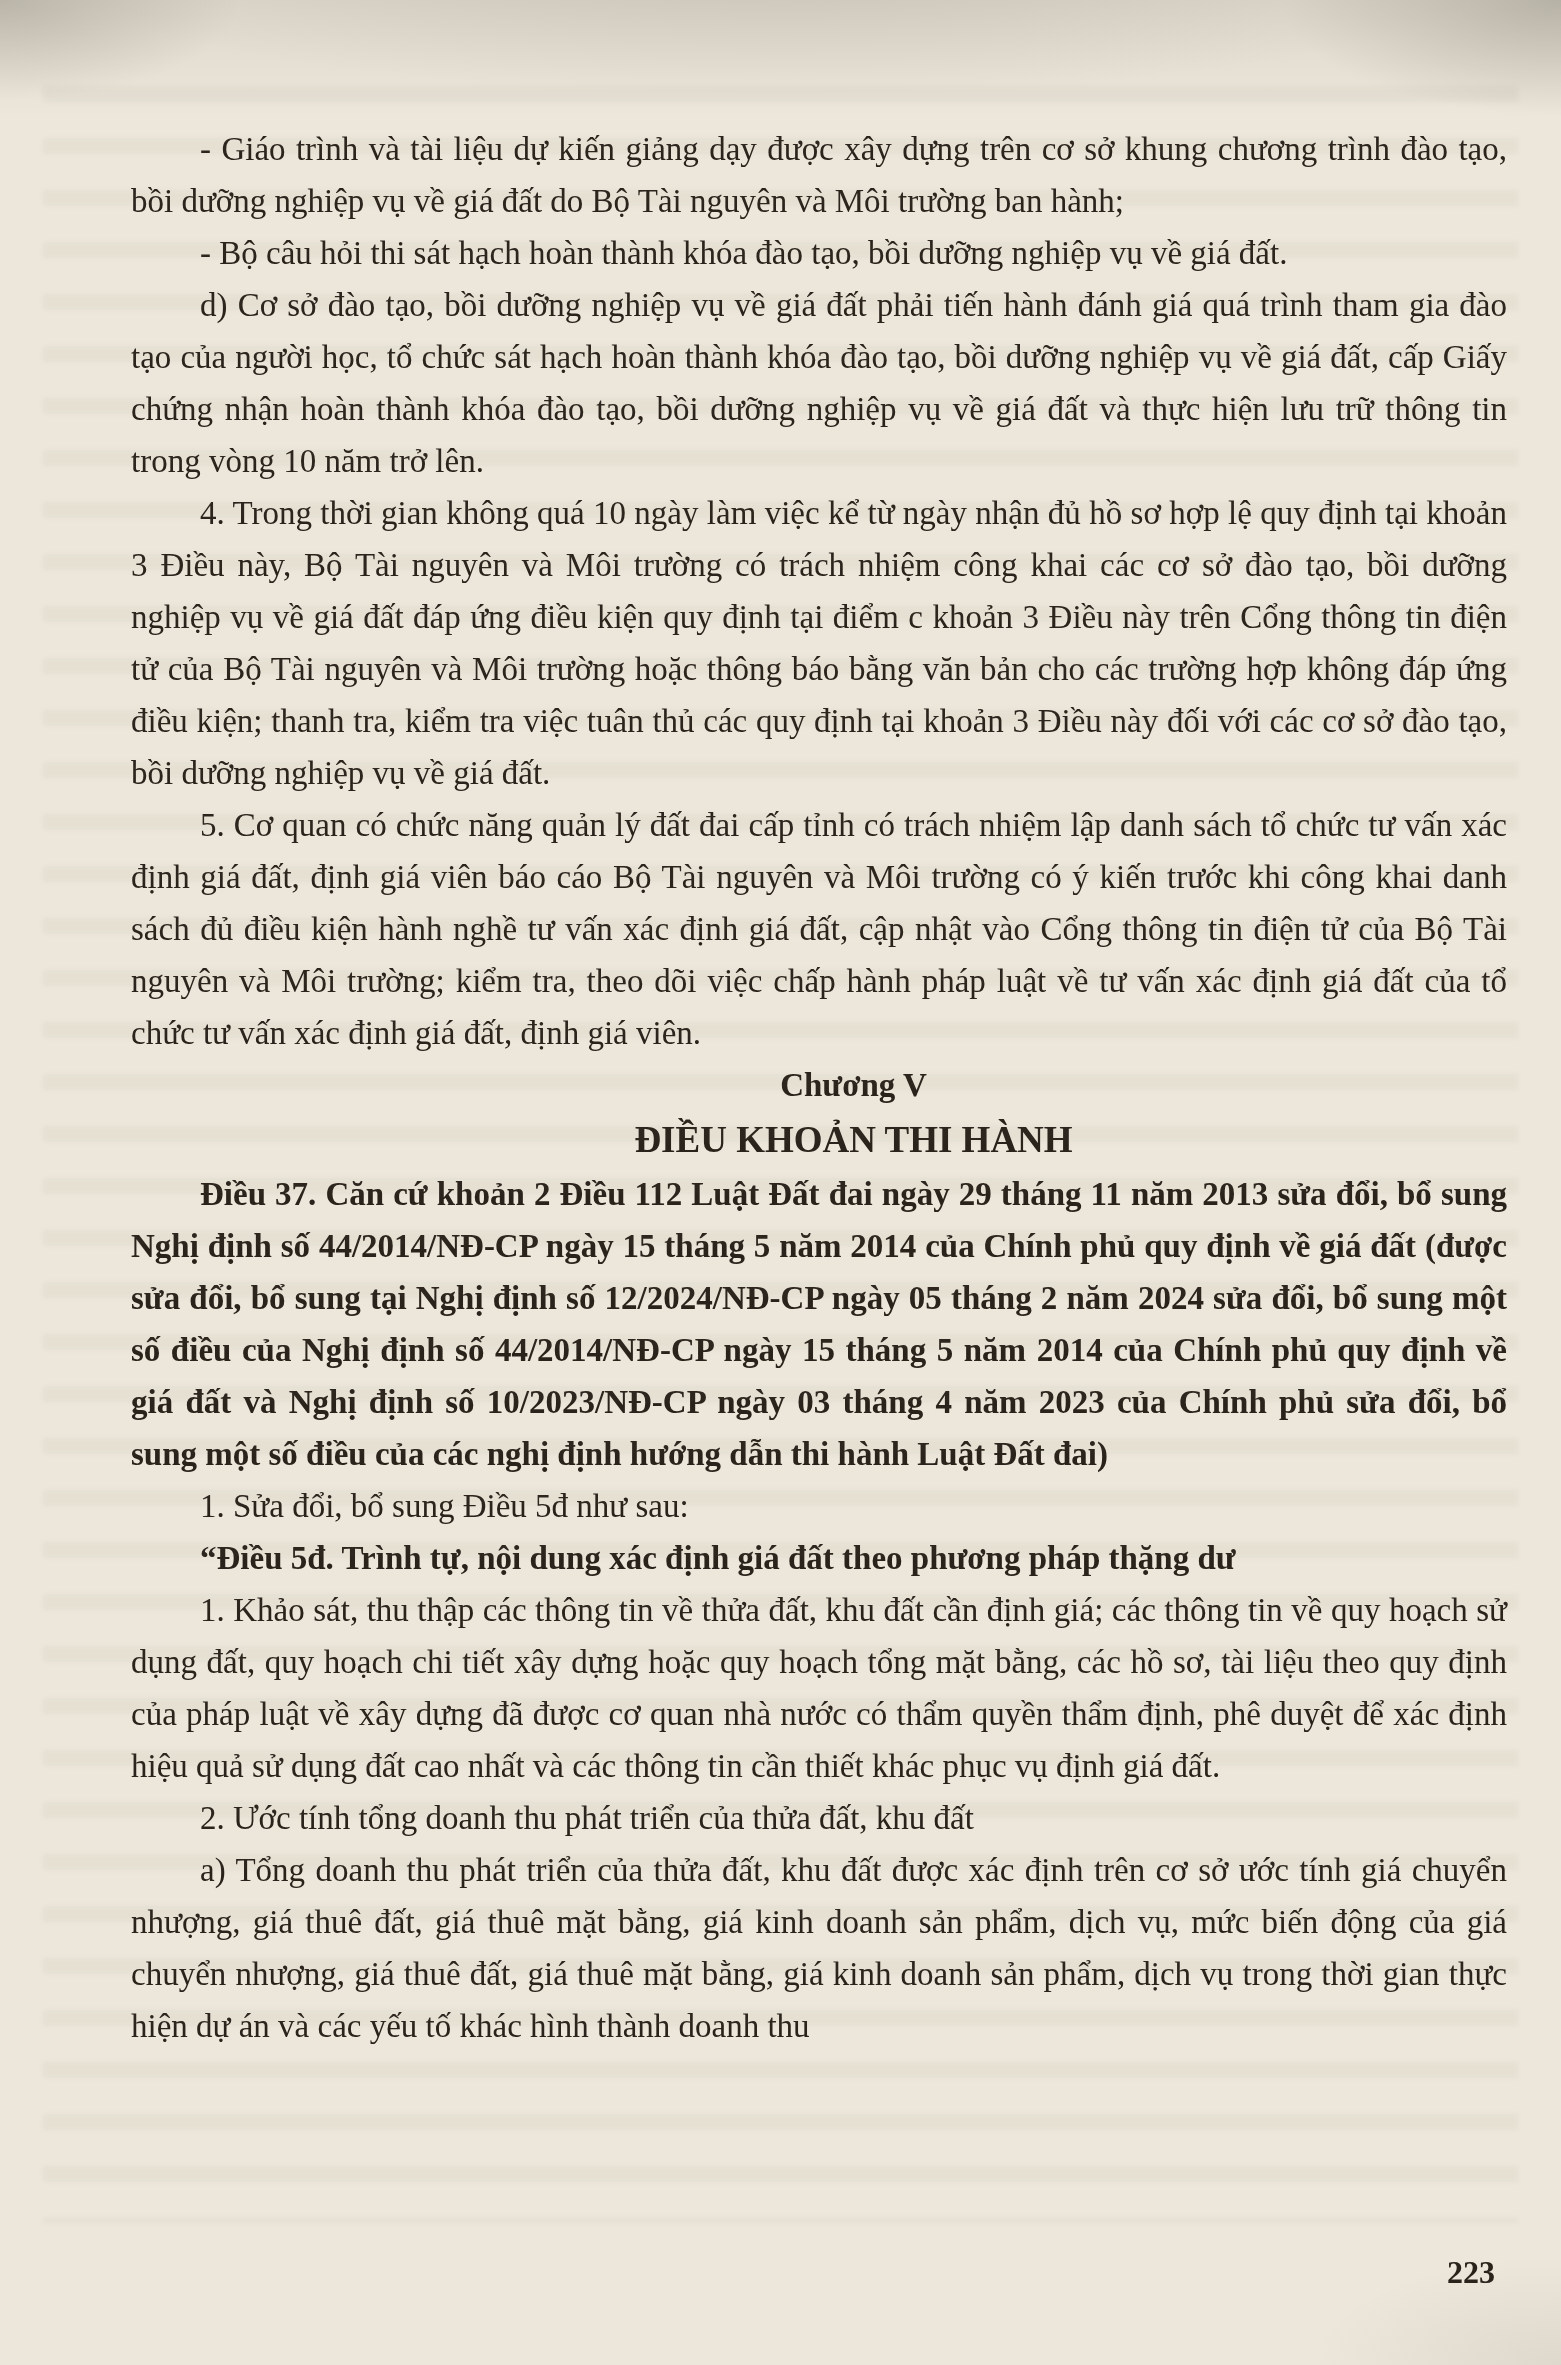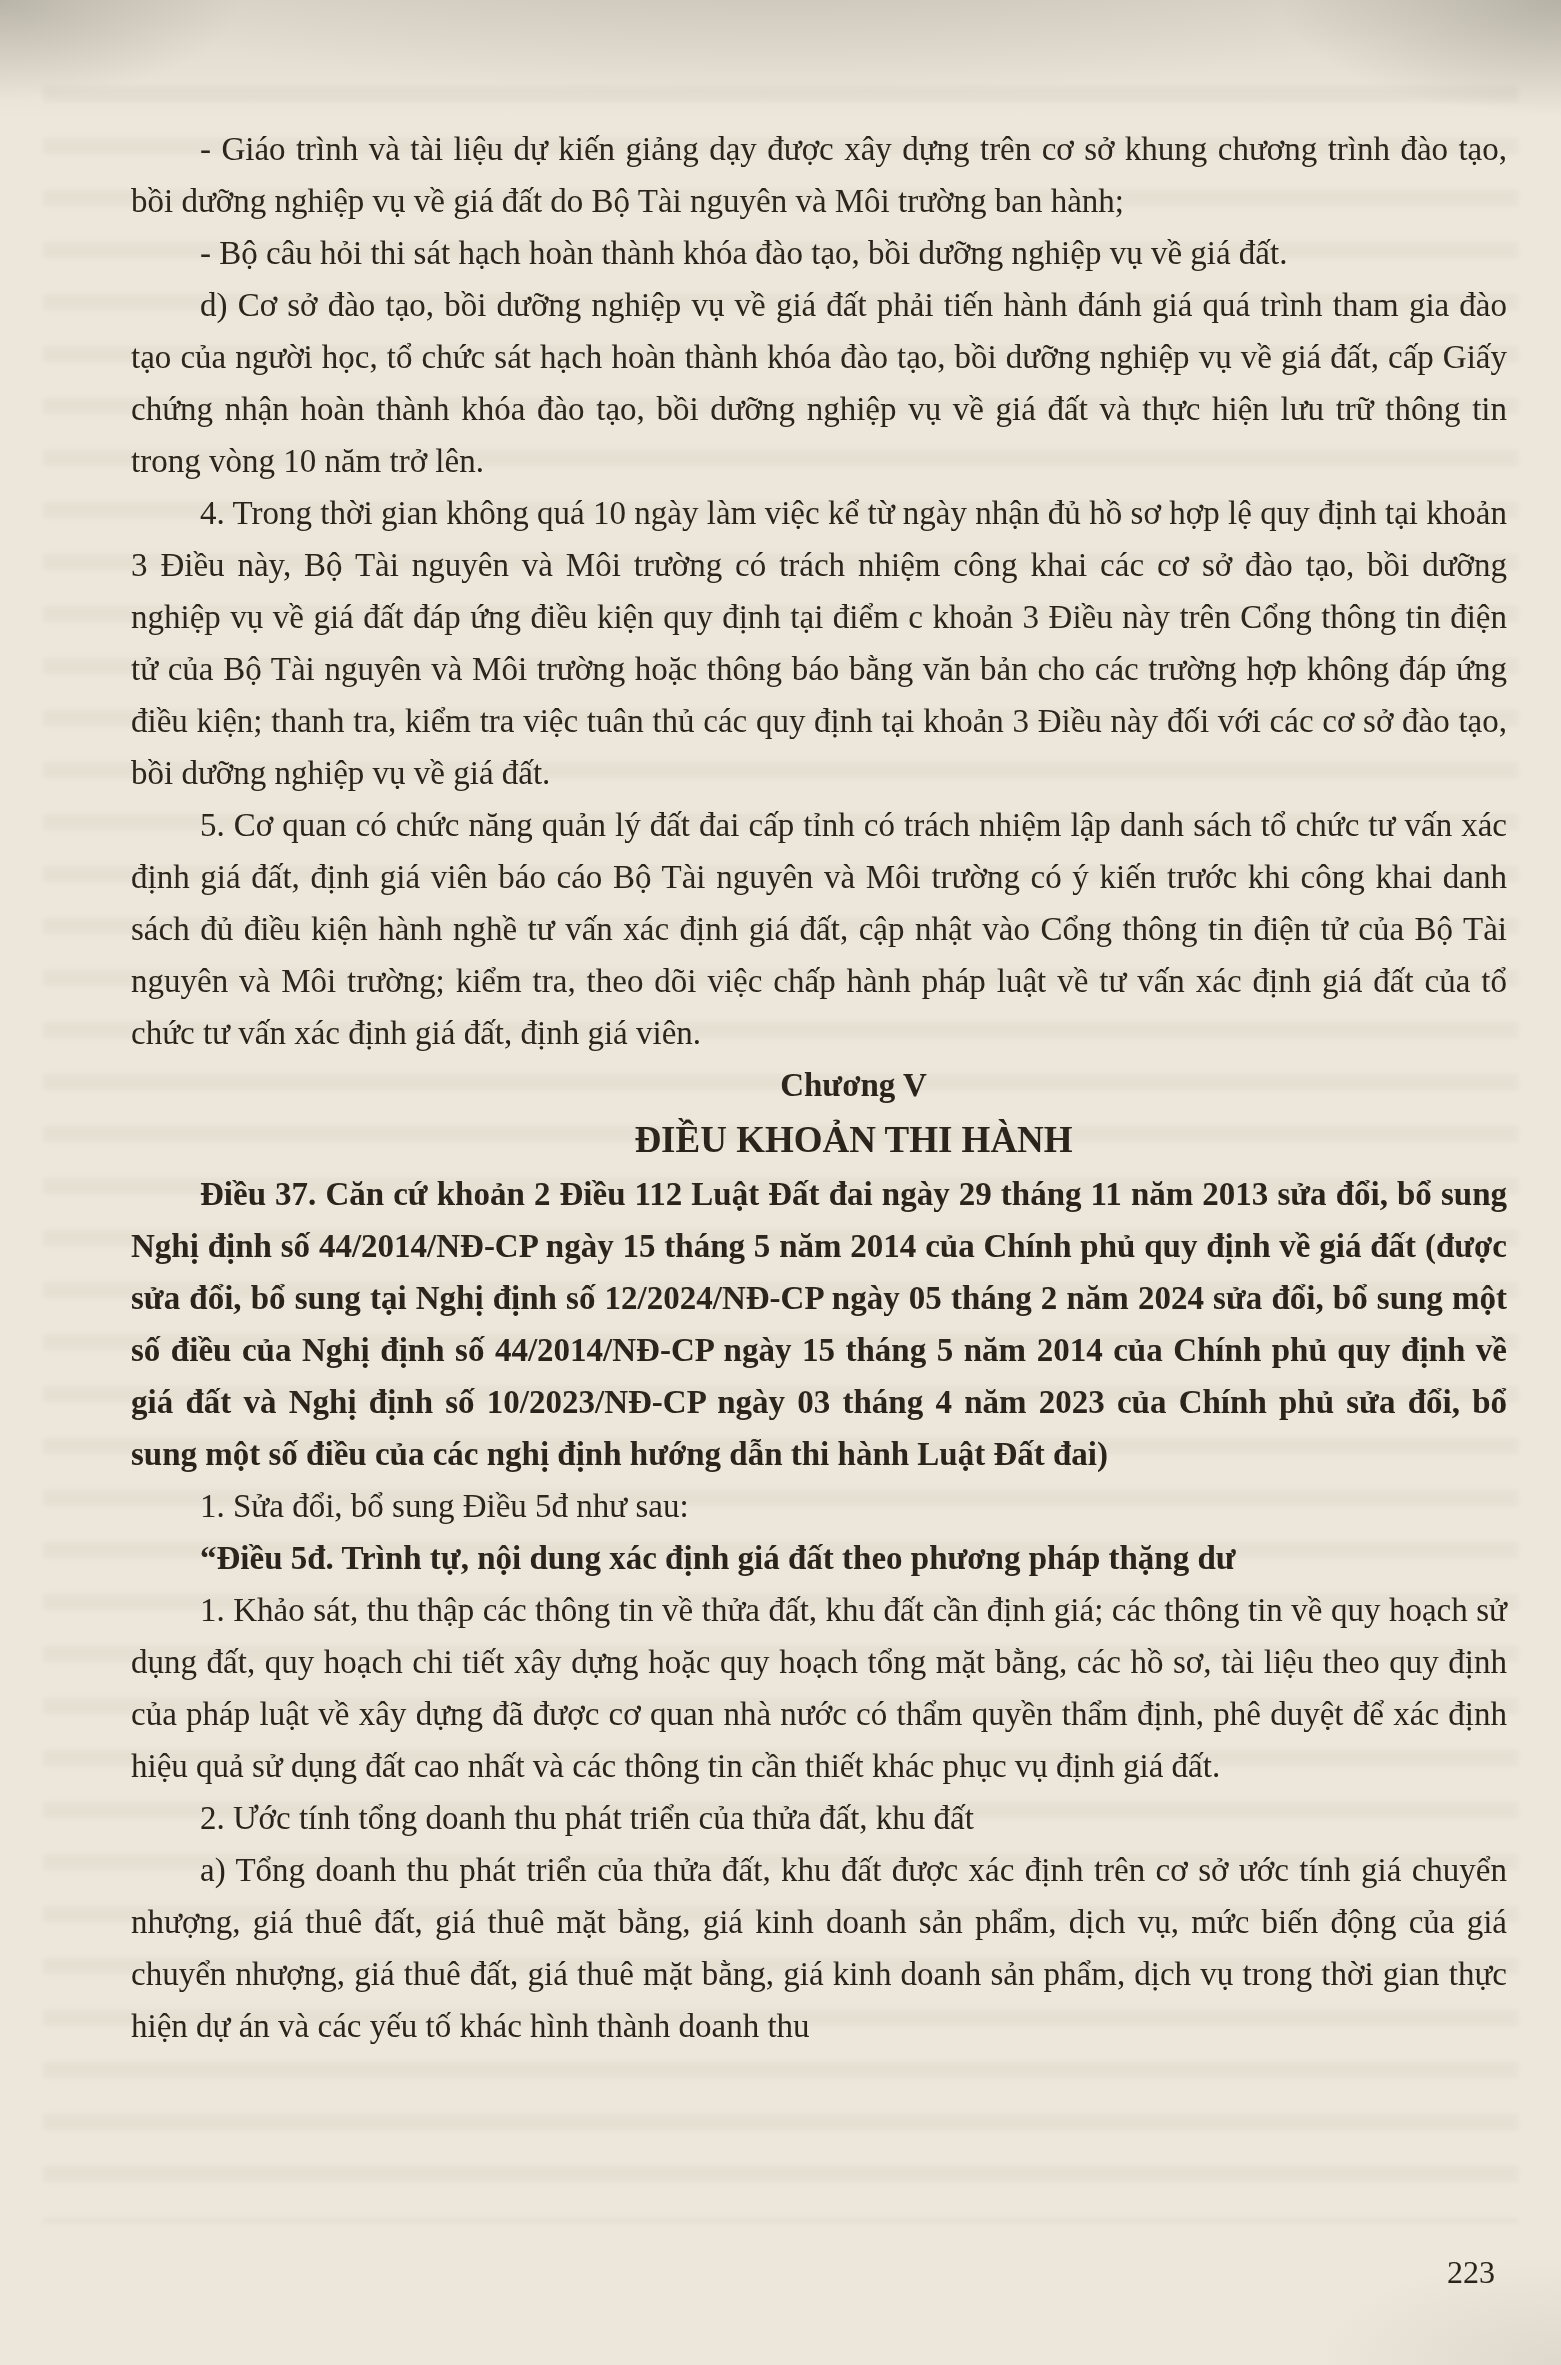--- a/index.html
+++ b/index.html
@@ -54,20 +54,21 @@
   .chapter-title{
     text-align:center;text-indent:0;font-weight:bold;
     font-size:37px;line-height:57px;
     margin-bottom:5.7px;
   }
   .page-number{
     position:absolute;
     right:66px;bottom:75px;
     font-size:32px;
     color:#29231b;
+    font-weight:bold;
   }
 </style>
 </head>
 <body>
 
 <div class="sheet">
 
   <div class="content">
     <p>- Giáo trình và tài liệu dự kiến giảng dạy được xây dựng trên cơ sở khung chương trình đào tạo, bồi dưỡng nghiệp vụ về giá đất do Bộ Tài nguyên và Môi trường ban hành;</p>
     <p>- Bộ câu hỏi thi sát hạch hoàn thành khóa đào tạo, bồi dưỡng nghiệp vụ về giá đất.</p>

